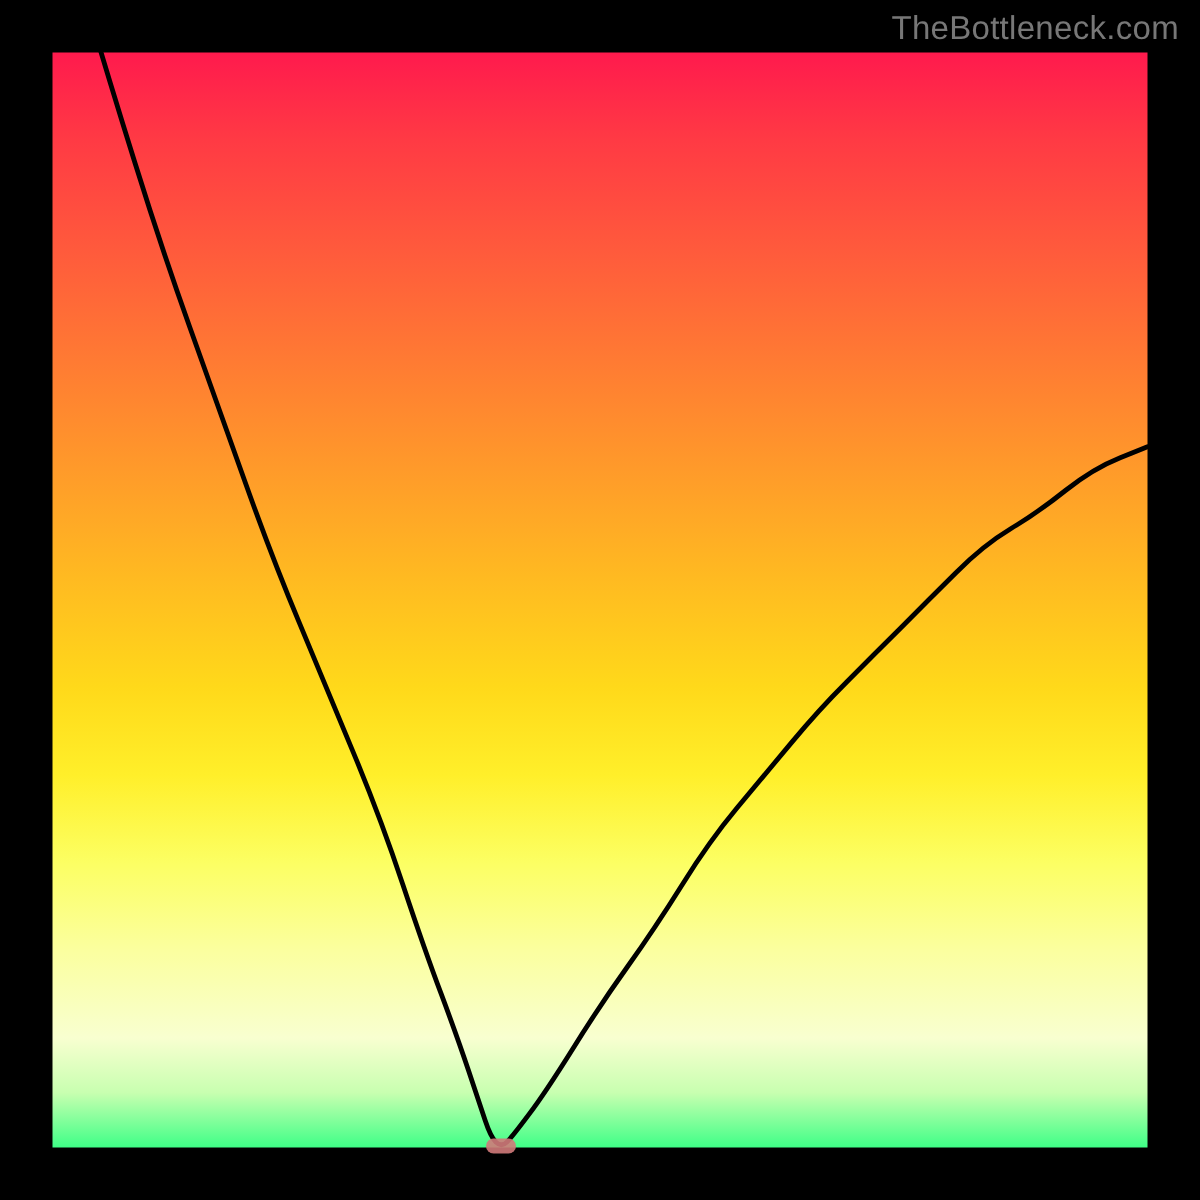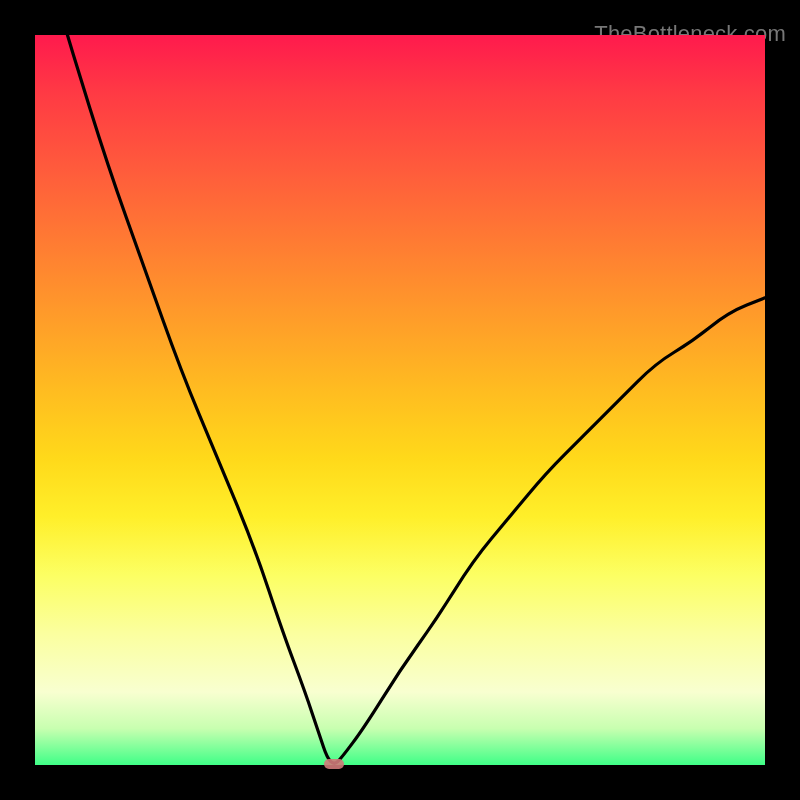--- a/index.html
+++ b/index.html
@@ -43,21 +43,20 @@
   }
   .watermark {
     position: absolute;
     top: 6px;
     right: 14px;
     color: #777;
     font-size: 22px;
     font-weight: 500;
     letter-spacing: 0.2px;
     user-select: none;
-    margin-top: 15px;
   }
   svg.curve {
     position: absolute;
     left: 0;
     top: 0;
     width: 730px;
     height: 730px;
     overflow: visible;
   }
   .marker {

